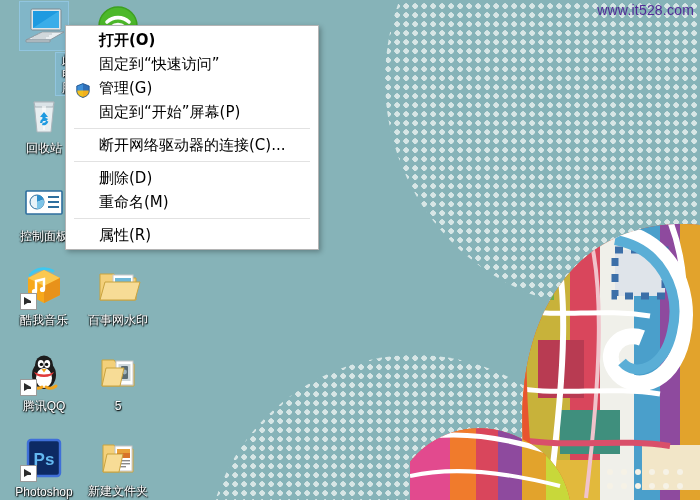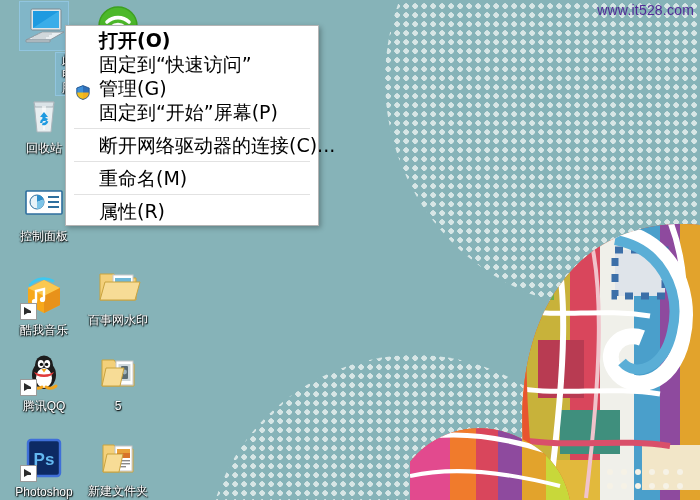--- a/index.html
+++ b/index.html
@@ -72,21 +72,21 @@
   
   #ctx{
     position:absolute;left:65px;top:25px;width:252px;
     background:#ffffff;border:1px solid #b4b4b4;
     box-shadow:2px 2px 5px rgba(0,0,0,.28);
     padding:2px 0 2px 0;z-index:50;
   }
   .mi{
     position:relative;height:24px;line-height:24px;
     padding-left:33px;padding-right:18px;
-    font-size:19px;color:#000000;white-space:nowrap;
+    font-size:15px;color:#000000;white-space:nowrap;
     font-family:"DejaVu Sans","Liberation Sans",sans-serif;
   }
   .mi.bold{font-weight:bold;}
   .msep{height:1px;background:#e2e2e2;margin:4px 8px 4px 8px;}
   .shield{
     position:absolute;left:10px;top:5px;width:14px;height:15px;
   }
 </style>
 </head>
 <body>
@@ -200,21 +200,21 @@
         <path d="M17 24 L17 17 A7 7 0 0 1 23.5 21.4 Z" fill="#2f8ecb"></path>
         <path d="M17 24 L23.5 21.4 A7 7 0 0 1 17 31 Z" fill="#7dc4e8"></path>
         <g fill="#2f6f9e">
           <rect x="28" y="18" width="11" height="2"></rect>
           <rect x="28" y="23" width="11" height="2"></rect>
           <rect x="28" y="28" width="11" height="2"></rect>
         </g>
       </svg></div>
         <div class="lbl">控制面板</div>
       </div>
-      <div class="icon" style="left: 8px; top: 272px;">
+      <div class="icon" style="left: 8px; top: 262px;">
         <div class="glyph">
       <svg viewBox="0 0 48 48" width="48" height="48">
         <path d="M24 8 L40 16 L40 33 L24 41 L8 33 L8 16 Z" fill="#f7a81b"></path>
         <path d="M24 8 L40 16 L24 24 L8 16 Z" fill="#fbc850"></path>
         <path d="M24 24 L40 16 L40 33 L24 41 Z" fill="#e8921a"></path>
         <path d="M16 29 L16 19 L24 17 L24 27" fill="none" stroke="#ffffff" stroke-width="2.4"></path>
         <circle cx="14.5" cy="29.5" r="2.6" fill="#ffffff"></circle>
         <circle cx="22.5" cy="27.5" r="2.6" fill="#ffffff"></circle>
         <path d="M10 13 C16 6 26 5 33 9" fill="none" stroke="#3ec8f0" stroke-width="2.6" stroke-linecap="round"></path>
       </svg><span class="shortcut-arrow"></span></div>
@@ -307,18 +307,19 @@
         <path d="M7 .6 L.8 3 V8 C.8 11.4 3.6 13.6 7 14.4 Z" fill="#3f8fd8"></path>
         <path d="M7 7.5 L13.2 7.5 V8 C13.2 11.4 10.4 13.6 7 14.4 Z" fill="#f2b01e"></path>
         <path d="M7 7.5 L.8 7.5 V3 L7 .6 Z" fill="#f2d21e" opacity="0"></path>
         <path d="M.8 7.5 L7 7.5 L7 14.4 C3.6 13.6 .8 11.4 .8 8 Z" fill="#f2c01e"></path>
         <path d="M7 .6 L13.2 3 V8 C13.2 11.4 10.4 13.6 7 14.4 C3.6 13.6 .8 11.4 .8 8 V3 Z" fill="none" stroke="#1e4f88" stroke-width=".8"></path>
       </svg></span>管理(G)</div>
       <div class="mi">固定到“开始”屏幕(P)</div>
       <div class="msep"></div>
       <div class="mi">断开网络驱动器的连接(C)...</div>
       <div class="msep"></div>
+      <div class="mi">删除(D)</div>
       <div class="mi">重命名(M)</div>
       <div class="msep"></div>
       <div class="mi">属性(R)</div>
     </div>
 
 </div>
 
 </body></html>

